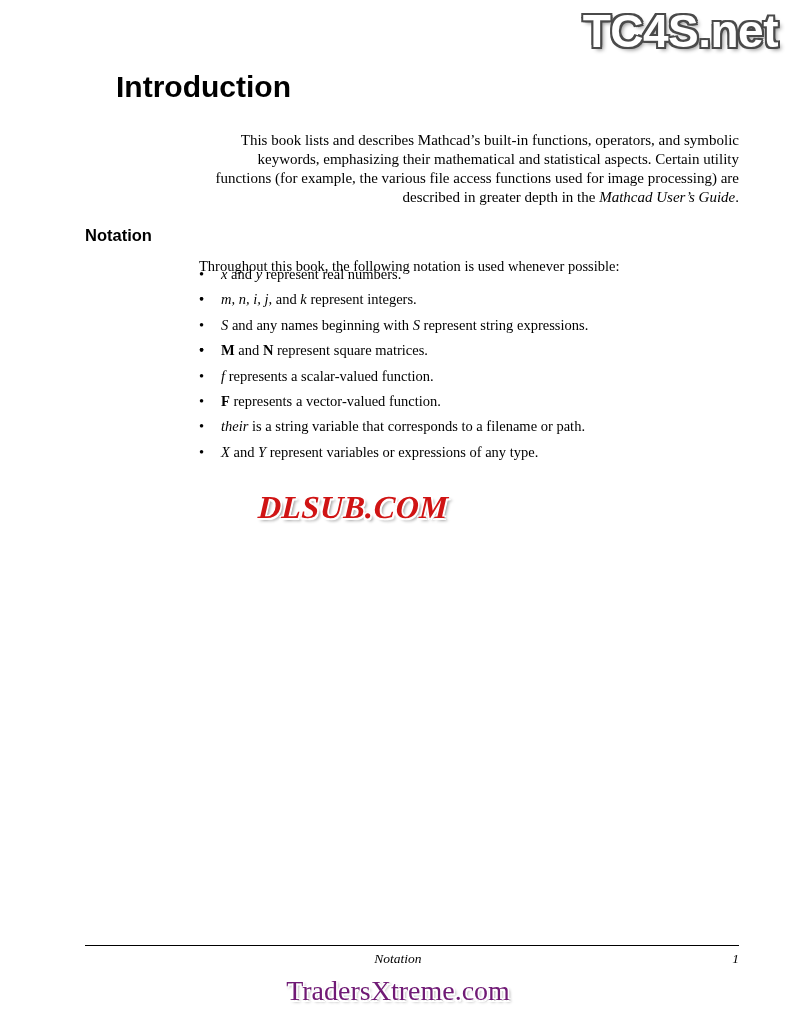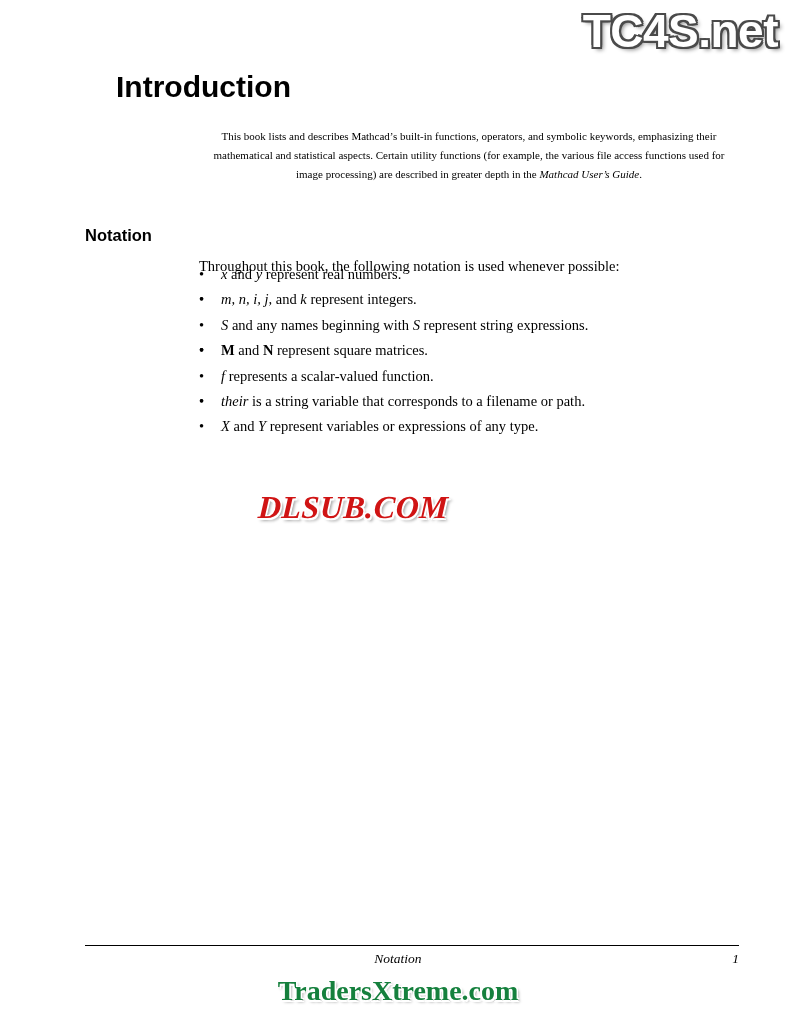--- a/index.html
+++ b/index.html
@@ -48,23 +48,23 @@
     color: #000;
     margin-left: 31px;
   }
 
   
   .intro-para {
     position: absolute;
     left: 199px;
     top: 116px;
     width: 540px;
-    font-size: 11px;
+    font-size: 15px;
     line-height: 19px;
-    text-align: center;
+    text-align: right;
   }
   .intro-para i { font-style: italic; }
 
   
   .section-heading {
     position: absolute;
     left: 85px;
     top: 212px;
     font-family: "Liberation Sans", sans-serif;
     font-weight: bold;
@@ -155,23 +155,23 @@
     font-style: italic;
   }
 
   
   .traders-mark {
     position: absolute;
     left: 50%;
     transform: translateX(-50%);
     top: 975px;
     font-family: "Liberation Serif", serif;
-    font-weight: bold;
+    font-weight: normal;
     font-size: 28px;
-    color: #15803d;
+    color: #701a75;
     letter-spacing: 0px;
     text-shadow:
       -1.5px -1.5px 0 #ffffff,
        1.5px -1.5px 0 #ffffff,
       -1.5px  1.5px 0 #ffffff,
        1.5px  1.5px 0 #ffffff,
        2px 2px 3px rgba(0,0,0,0.4);
     white-space: nowrap;
   }
 </style>
@@ -192,21 +192,21 @@
 
 <ul class="bullet-list" id="bullet-list">
     <li><span class="dot">•</span><span><i>x</i> and <i>y</i> represent real numbers.</span></li>
     <li><span class="dot">•</span></li>
     <li><span class="dot">•</span><span><i>m, n, i, j,</i> and <i>k</i> represent integers.</span></li>
     <li><span class="dot">•</span><span><i>S</i> and any names beginning with <i>S</i> represent string expressions.</span></li>
     <li><span class="dot">•</span></li>
     <li><span class="dot">•</span></li>
     <li><span class="dot">•</span><span><b>M</b> and <b>N</b> represent square matrices.</span></li>
     <li><span class="dot">•</span><span><i>f</i> represents a scalar-valued function.</span></li>
-    <li><span class="dot">•</span></li>
+    <li><span class="dot">•</span><span><b>F</b> represents a vector-valued function.</span></li>
     <li><span class="dot">•</span><span><i>their</i> is a string variable that corresponds to a filename or path.</span></li>
     <li><span class="dot">•</span><span><i>X</i> and <i>Y</i> represent variables or expressions of any type.</span></li>
   </ul>
 
 <div class="dlsub-mark">DLSUB.COM</div>
 
 <div class="footer-rule"></div>
 <div class="footer-center">Notation</div>
 <div class="footer-page">1</div>
 

